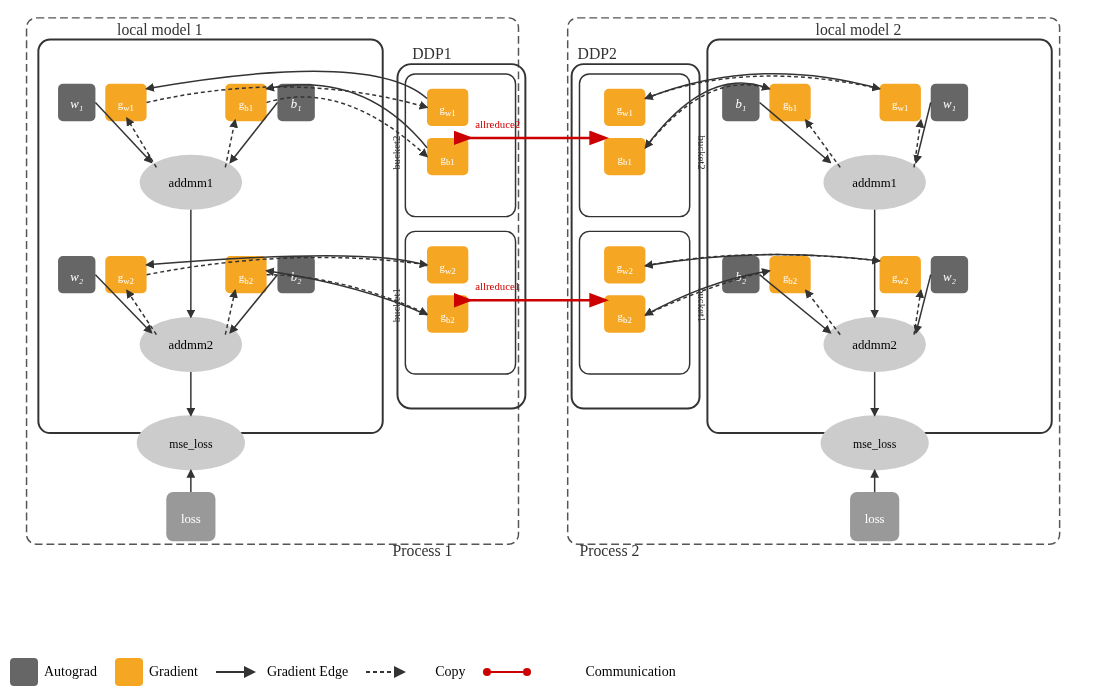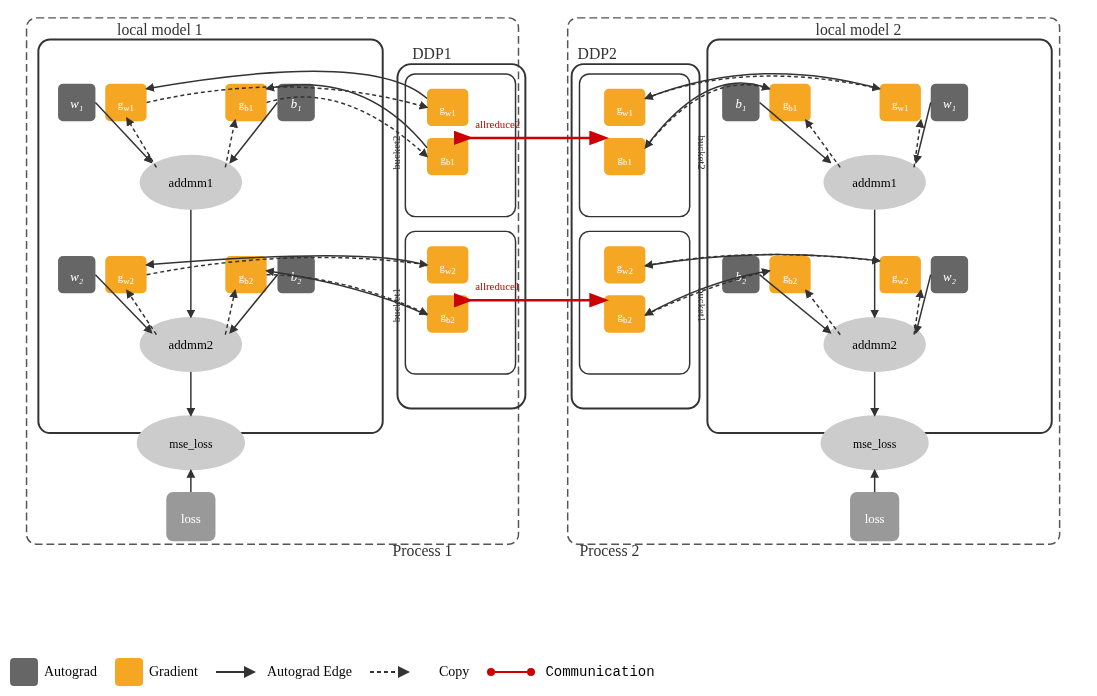--- a/index.html
+++ b/index.html
@@ -286,36 +286,36 @@
 
   <div style="display:flex;align-items:center;gap:6px;">
     <svg width="45" height="16" style="overflow:visible">
       <line x1="0" y1="8" x2="38" y2="8" stroke="#333" stroke-width="2" marker-end="url(#arrow-legend)"></line>
       <defs>
         <marker id="arrow-legend" markerWidth="6" markerHeight="6" refX="5" refY="3" orient="auto">
           <path d="M0,0 L0,6 L6,3 z" fill="#333"></path>
         </marker>
       </defs>
     </svg>
-    <span style="font-size:14px;font-family:serif;">Autograd Edge</span>
+    <span style="font-size:14px;font-family:serif;">Gradient Edge</span>
   </div>
 
   <div style="display:flex;align-items:center;gap:24px;">
     <svg width="45" height="16" style="overflow:visible">
       <line x1="0" y1="8" x2="38" y2="8" stroke="#333" stroke-width="2" stroke-dasharray="4,3" marker-end="url(#arrow-legend2)"></line>
       <defs>
         <marker id="arrow-legend2" markerWidth="6" markerHeight="6" refX="5" refY="3" orient="auto">
           <path d="M0,0 L0,6 L6,3 z" fill="#333"></path>
         </marker>
       </defs>
     </svg>
     <span style="font-size:14px;font-family:serif;">Copy</span>
   </div>
 
   <div style="display:flex;align-items:center;gap:6px;">
     <svg width="52" height="16" style="overflow:visible">
       <circle cx="4" cy="8" r="4" fill="#cc0000"></circle>
       <line x1="8" y1="8" x2="40" y2="8" stroke="#cc0000" stroke-width="2"></line>
       <circle cx="44" cy="8" r="4" fill="#cc0000"></circle>
     </svg>
-    <span style="font-size:14px;font-family:Liberation Mono, monospace;">Communication</span>
+    <span style="font-size:14px;font-family:Liberation Serif, serif;margin-left:44px;">Communication</span>
   </div>
 </div>
 
 </body></html>

